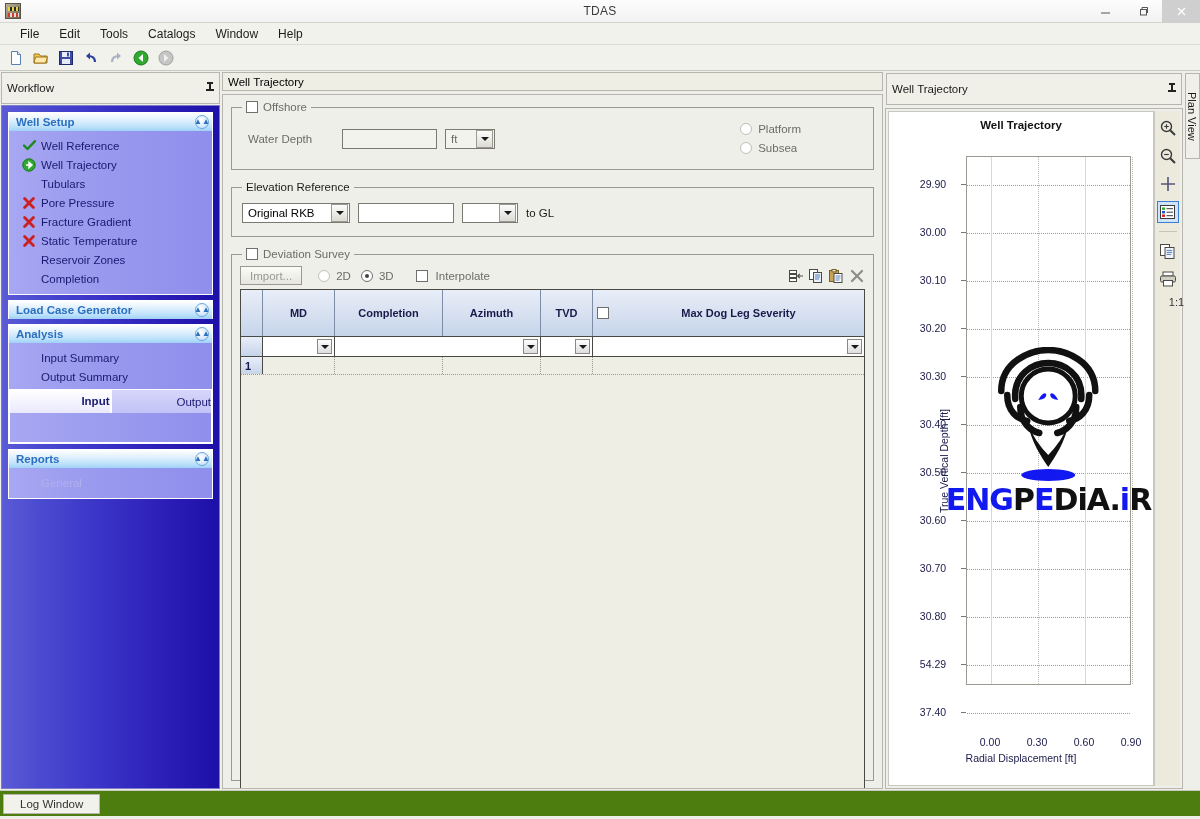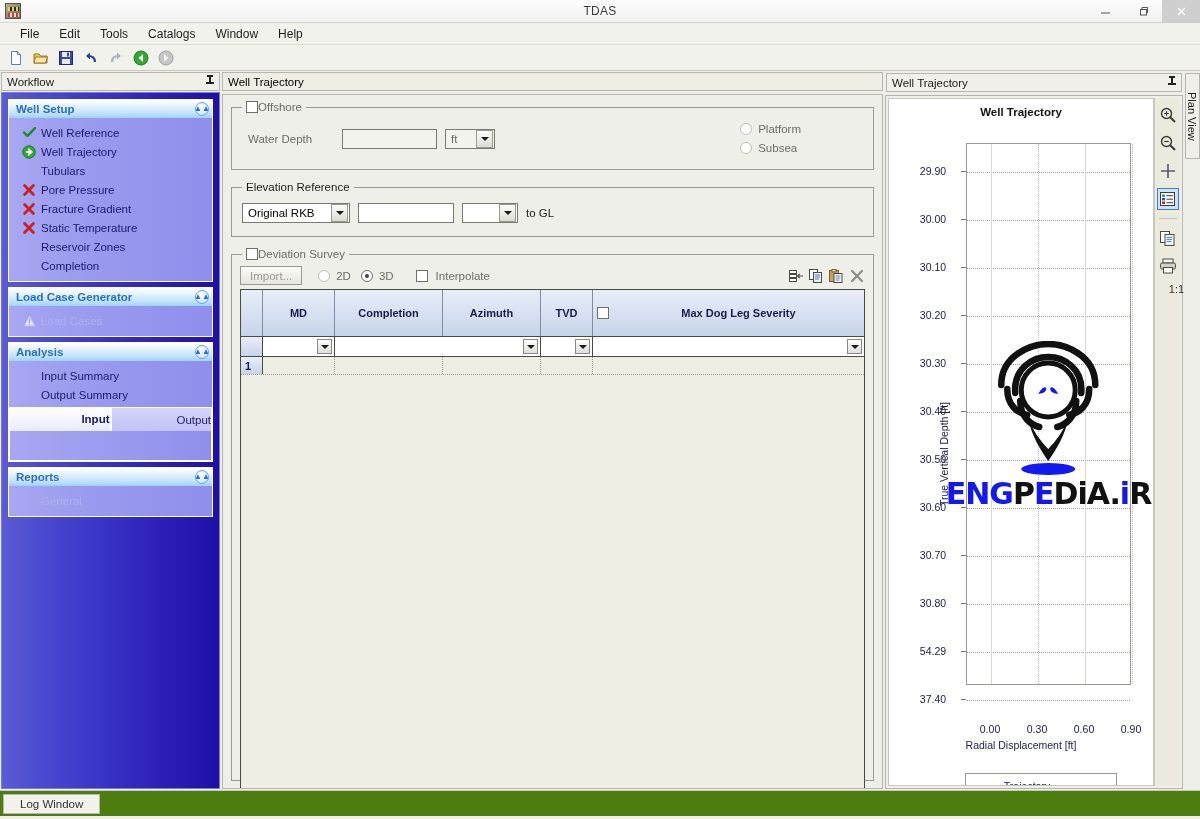--- a/index.html
+++ b/index.html
@@ -62,21 +62,21 @@
 
   
   #main{ display:flex; height:719px; width:1200px; }
 
   
   #workflow{
     width:221px; height:719px; display:flex; flex-direction:column;
     background:#efefe9;
   }
   .panel-caption{
-    height:19px; margin:1px 1px 0 1px;
+    height:32px; margin:1px 1px 0 1px;
     background:#f0f0e8; border:1px solid #b6b6ae;
     display:flex; align-items:center; justify-content:space-between;
     padding:0 4px 0 5px; font-size:11.5px; color:#1a1a1a;
   }
   .pin{ font-size:12px; font-weight:bold; color:#222; transform:rotate(0deg); }
   #workflow-body{
     flex:1; margin:1px; border:1px solid #7c7cc8;
     background:linear-gradient(90deg,#5b5bd6 0%,#4a4ad0 18%,#3b34c8 45%,#2c20b8 72%,#1c10a8 100%);
     padding:6px 6px 0 6px; overflow:hidden;
   }
@@ -134,21 +134,21 @@
   #center-body{
     flex:1; margin-top:3px; background:#efefe9; border:1px solid #b6b6ae;
     padding:6px 8px; overflow:hidden;
   }
 
   fieldset.grp{
     border:1px solid #9a9a92; margin-bottom:11px; padding:6px 8px 9px 8px;
     position:relative; background:transparent;
   }
   fieldset.grp > legend{
-    padding:0 4px; font-size:11.5px; display:flex; align-items:center; 
+    padding:0 4px; font-size:11.5px; display:flex; align-items:center; gap:5px;
     margin-left:2px;
   }
   .legend-label{ color:#6d6d66; }
   .legend-label.on{ color:#1a1a1a; }
 
   .chk{
     width:12px;height:12px; border:1px solid #6f6f6f; background:#fff;
     display:inline-block; vertical-align:middle;
   }
   .radio{
@@ -472,32 +472,20 @@
             <span>Completion</span>
           </div>
         </div>
       </div>
 
       <div class="wf-group">
         <div class="wf-head">
           <span>Load Case Generator</span>
           <span class="chev">▲▲</span>
         </div>
-        <div class="wf-body">
-          <div class="wf-item disabled">
-            <span class="ic">
-              <svg width="13" height="12" viewBox="0 0 13 12">
-                <path d="M6.5 1 12 11H1z" fill="#e4e4fb" stroke="#b8b8e8"></path>
-                <rect x="5.9" y="4" width="1.2" height="4" fill="#9a9ad8"></rect>
-                <rect x="5.9" y="8.8" width="1.2" height="1.2" fill="#9a9ad8"></rect>
-              </svg>
-            </span>
-            <span>Load Cases</span>
-          </div>
-        </div>
       </div>
 
       <div class="wf-group">
         <div class="wf-head">
           <span>Analysis</span>
           <span class="chev">▲▲</span>
         </div>
         <div class="wf-body" style="padding-bottom:0;">
           <div class="wf-item noic">
             <span>Input Summary</span>

